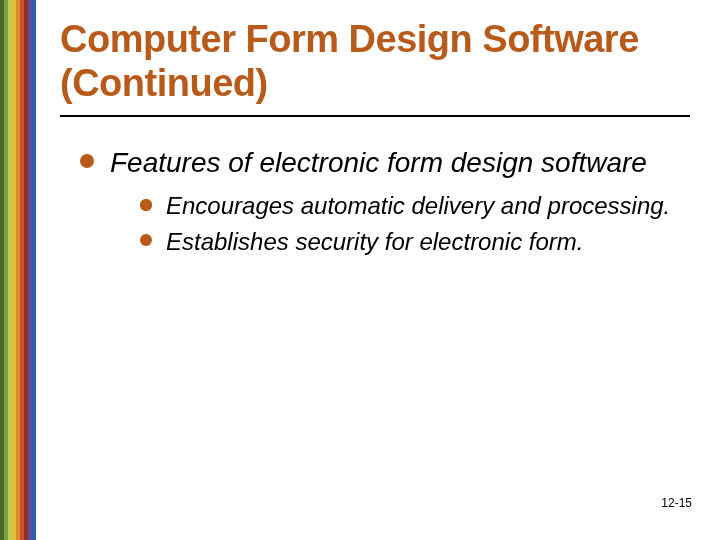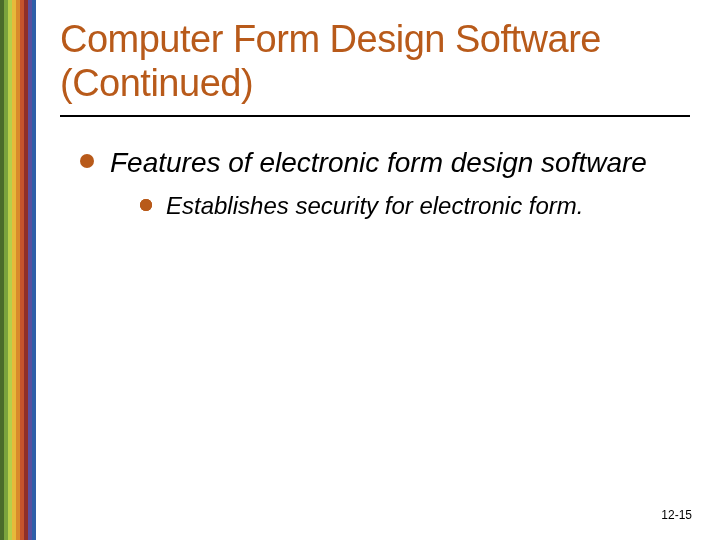--- a/index.html
+++ b/index.html
@@ -16,21 +16,21 @@
     display:flex;flex-direction:row;
   }
   .side-art .stripe{height:100%}
   .content{
     position:absolute;left:60px;top:18px;right:30px;
   }
   .title{
     font-size:38px;
     line-height:1.15;
     color:#b85a1a;
-    font-weight:400;
+    font-weight:700;
     letter-spacing:-0.5px;
     margin-bottom:10px;
   }
   .rule{
     border:none;border-top:2px solid #000;
     margin:0 0 28px 0;
   }
   .lvl1{
     margin-left:20px;
     font-style:italic;
@@ -54,21 +54,21 @@
     position:relative;
     padding-left:26px;
     font-size:24px;
     line-height:1.3;
     margin-bottom:4px;
   }
   .lvl2-item .bullet{
     width:12px;height:12px;top:0.35em;
   }
   .pagenum{
-    position:absolute;right:28px;bottom:18px;
+    position:absolute;right:28px;bottom:30px;
     font-size:12px;font-family:Arial,sans-serif;color:#000;
   }
 </style>
 </head>
 <body>
 
 <div class="side-art">
   <div class="stripe" style="width:4px;background:#4a6b2a"></div>
   <div class="stripe" style="width:4px;background:#7aa33d"></div>
   <div class="stripe" style="width:4px;background:#b7cf4a"></div>
@@ -88,20 +88,21 @@
     <div class="lvl1-item">
       <span class="bullet"></span>
       <span>Features of electronic form design software</span>
 
       <div class="lvl2">
         <div class="lvl2-item">
           <span class="bullet"></span>
         </div>
         <div class="lvl2-item">
           <span class="bullet"></span>
+          <span>Encourages automatic delivery and processing.</span>
         </div>
         <div class="lvl2-item">
           <span class="bullet"></span>
           <span>Establishes security for electronic form.</span>
         </div>
       </div>
     </div>
   </div>
 </div>
 

